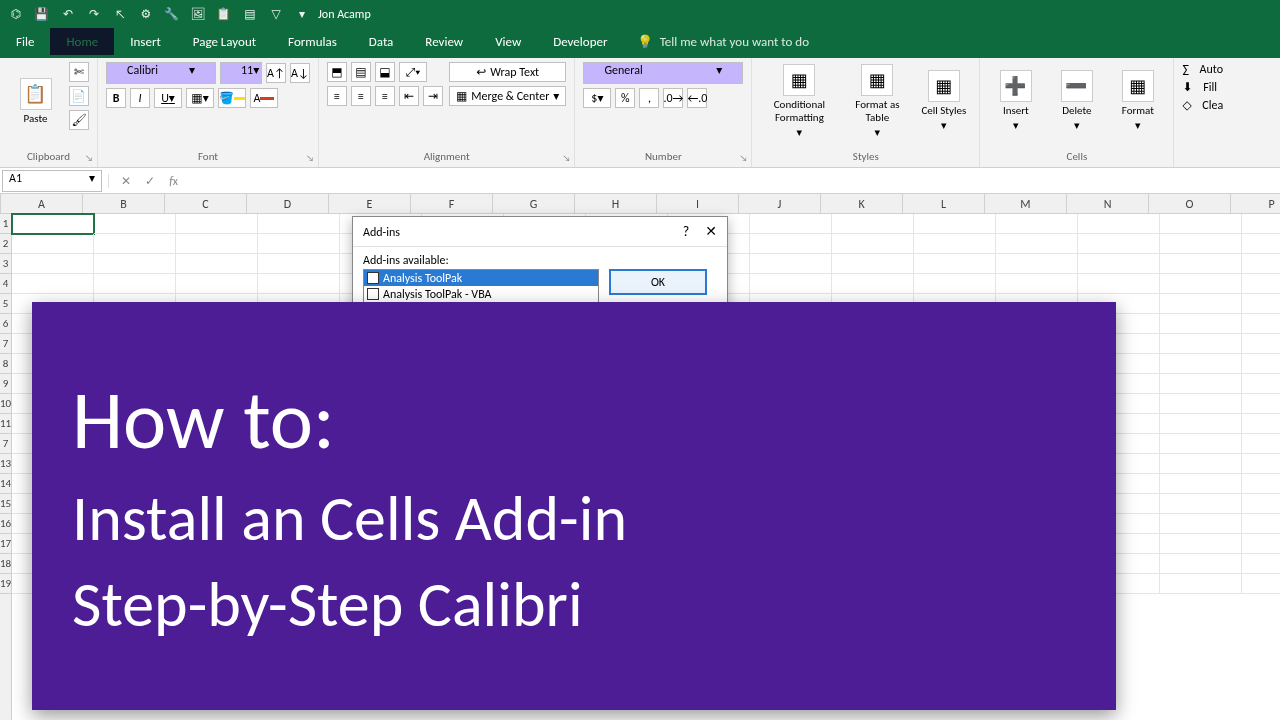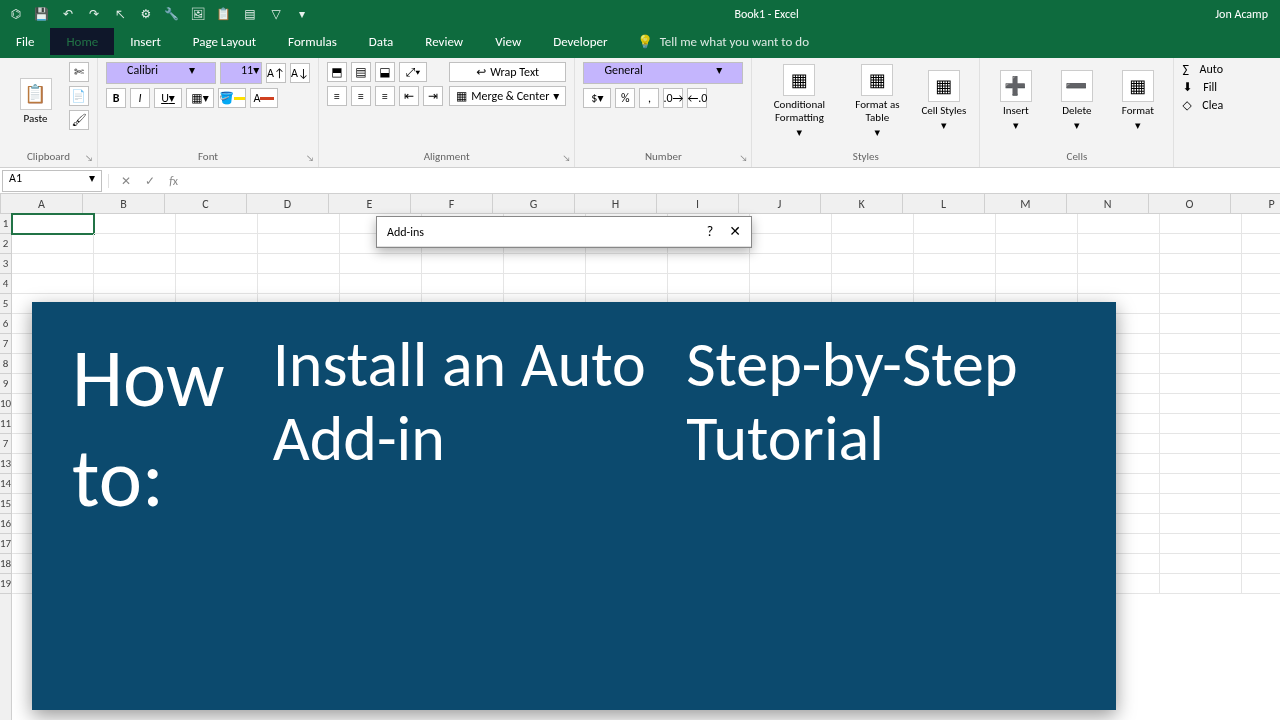--- a/index.html
+++ b/index.html
@@ -41,33 +41,33 @@
 .row-hdrs { width: 30px; background: #f0f0f0; border-right: 1px solid #d0d0d0; }
 .col-hdrs { height: 20px; background: #f0f0f0; border-bottom: 1px solid #d0d0d0; display: flex; }
 .col-hdr { width: 82px; border-right: 1px solid #d0d0d0; text-align: center; font-size: 12px; line-height: 20px; color: #444; }
 .corner { width: 30px; height: 20px; background: #f0f0f0; border-right: 1px solid #d0d0d0; border-bottom: 1px solid #d0d0d0; }
 .row-hdr { height: 20px; border-bottom: 1px solid #d0d0d0; text-align: center; font-size: 11px; line-height: 20px; color: #444; }
 .grid-body { flex: 1; }
 .grid-row { height: 20px; display: flex; }
 .cell { width: 82px; height: 20px; border-right: 1px solid #e5e5e5; border-bottom: 1px solid #e5e5e5; }
 .cell.sel { outline: 2px solid #217346; outline-offset: -1px; }
 
-.dialog { position: absolute; left: 376px; top: 216px; width: 376px; background: #fff; border: 1px solid #888; box-shadow: 0 4px 12px rgba(0,0,0,0.3); font-size: 12px; }
+.dialog { position: absolute; left: 352px; top: 216px; width: 376px; background: #fff; border: 1px solid #888; box-shadow: 0 4px 12px rgba(0,0,0,0.3); font-size: 12px; }
 .dlg-title { display: flex; justify-content: space-between; align-items: center; padding: 6px 10px 6px 10px; background: #fff; border-bottom: 1px solid #e0e0e0; }
 .dlg-title .ctrls { display: flex; gap: 16px; font-size: 14px; }
 .dlg-body { padding: 6px 10px 10px; }
 .dlg-body label { display: block; margin-bottom: 2px; }
 .dlg-row { display: flex; gap: 10px; align-items: flex-start; }
 .listbox { width: 236px; height: 38px; border: 1px solid #888; overflow: hidden; background: #fff; }
 .list-item { display: flex; align-items: center; gap: 4px; padding: 1px 3px; }
 .list-item.sel { background: #2a7ad4; color: #fff; }
 .chk { width: 12px; height: 12px; border: 1px solid #333; background: #fff; }
 .dlg-btn { width: 98px; height: 26px; border: 2px solid #2a7ad4; background: #eaf2fb; font-size: 12px; cursor: pointer; }
 
-.overlay { position: absolute; left: 32px; top: 302px; width: 1084px; height: 408px; background: #0c4a6e; color: #fff; box-shadow: 0 6px 18px rgba(0,0,0,0.4); padding: 26px 40px; display: flex; justify-content: center; gap: 12px; }
+.overlay { position: absolute; left: 32px; top: 302px; width: 1084px; height: 408px; background: #4c1d95; color: #fff; box-shadow: 0 6px 18px rgba(0,0,0,0.4); padding: 36px 40px; display: flex; flex-direction: column; justify-content: center; gap: 12px; }
 .overlay h1 { font-size: 82px; font-weight: 400; }
 .overlay p { font-size: 64px; font-weight: 400; line-height: 1.15; }
 
 .colorbar { width: 14px; height: 3px; background: #d04020; display: block; }
 </style>
 </head>
 <body>
 
 <div class="titlebar">
   <div class="qat">
@@ -77,21 +77,20 @@
     <span>↷</span>
     <span>↖</span>
     <span>⚙</span>
     <span>🔧</span>
     <span>🖼</span>
     <span>📋</span>
     <span>▤</span>
     <span>▽</span>
     <span>▾</span>
   </div>
-  <div class="title-center">Book1 - Excel</div>
   <div class="title-right">Jon Acamp</div>
 </div>
 
 <div class="tabs">
   <div class="tab">File</div>
   <div class="tab active">Home</div>
   <div class="tab">Insert</div>
   <div class="tab">Page Layout</div>
   <div class="tab">Formulas</div>
   <div class="tab">Data</div>
@@ -621,19 +620,35 @@
 </div>
 
 <div class="dialog">
   <div class="dlg-title">
     <span>Add-ins</span>
     <div class="ctrls">
       <span>?</span>
       <span>✕</span>
     </div>
   </div>
+  <div class="dlg-body">
+    <label>Add-ins available:</label>
+    <div class="dlg-row">
+      <div class="listbox">
+        <div class="list-item sel">
+            <span class="chk"></span>
+            <span>Analysis ToolPak</span>
+          </div>
+        <div class="list-item">
+            <span class="chk"></span>
+            <span>Analysis ToolPak - VBA</span>
+          </div>
+      </div>
+      <button class="dlg-btn">OK</button>
+    </div>
+  </div>
 </div>
 
 <div class="overlay">
   <h1>How to:</h1>
-  <p>Install an Auto Add-in</p>
-  <p>Step-by-Step Tutorial</p>
+  <p>Install an Cells Add-in</p>
+  <p>Step-by-Step Calibri</p>
 </div>
 
 </body></html>

